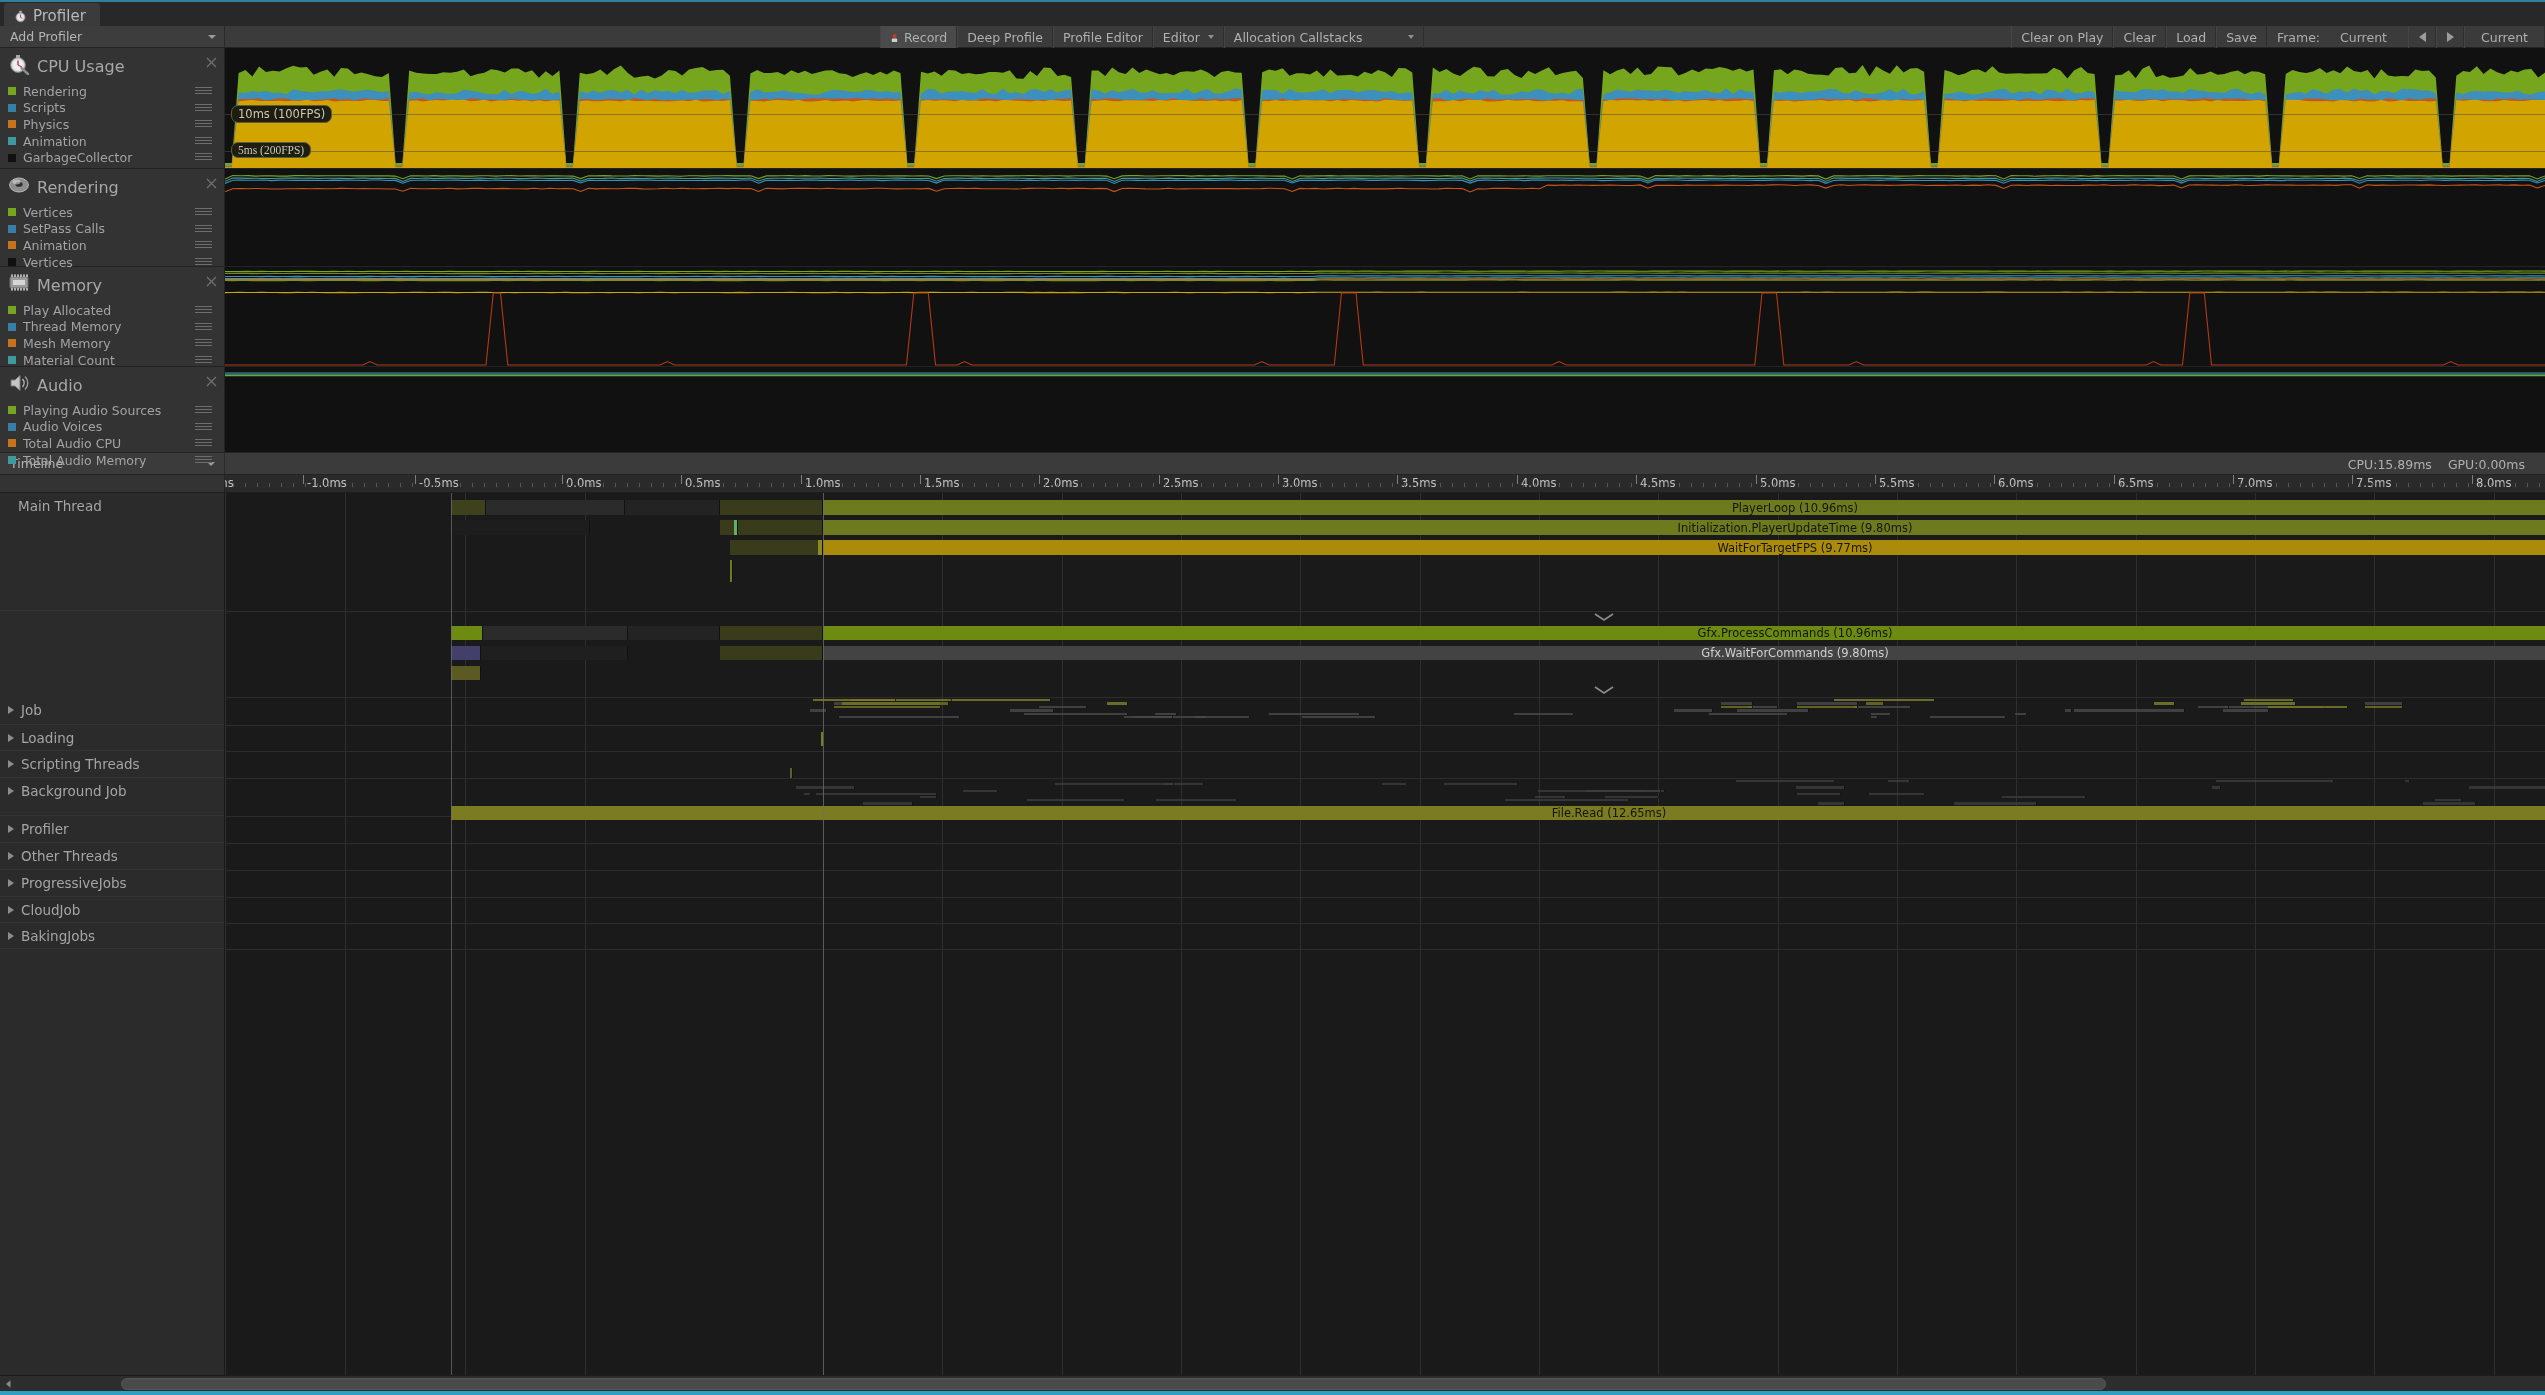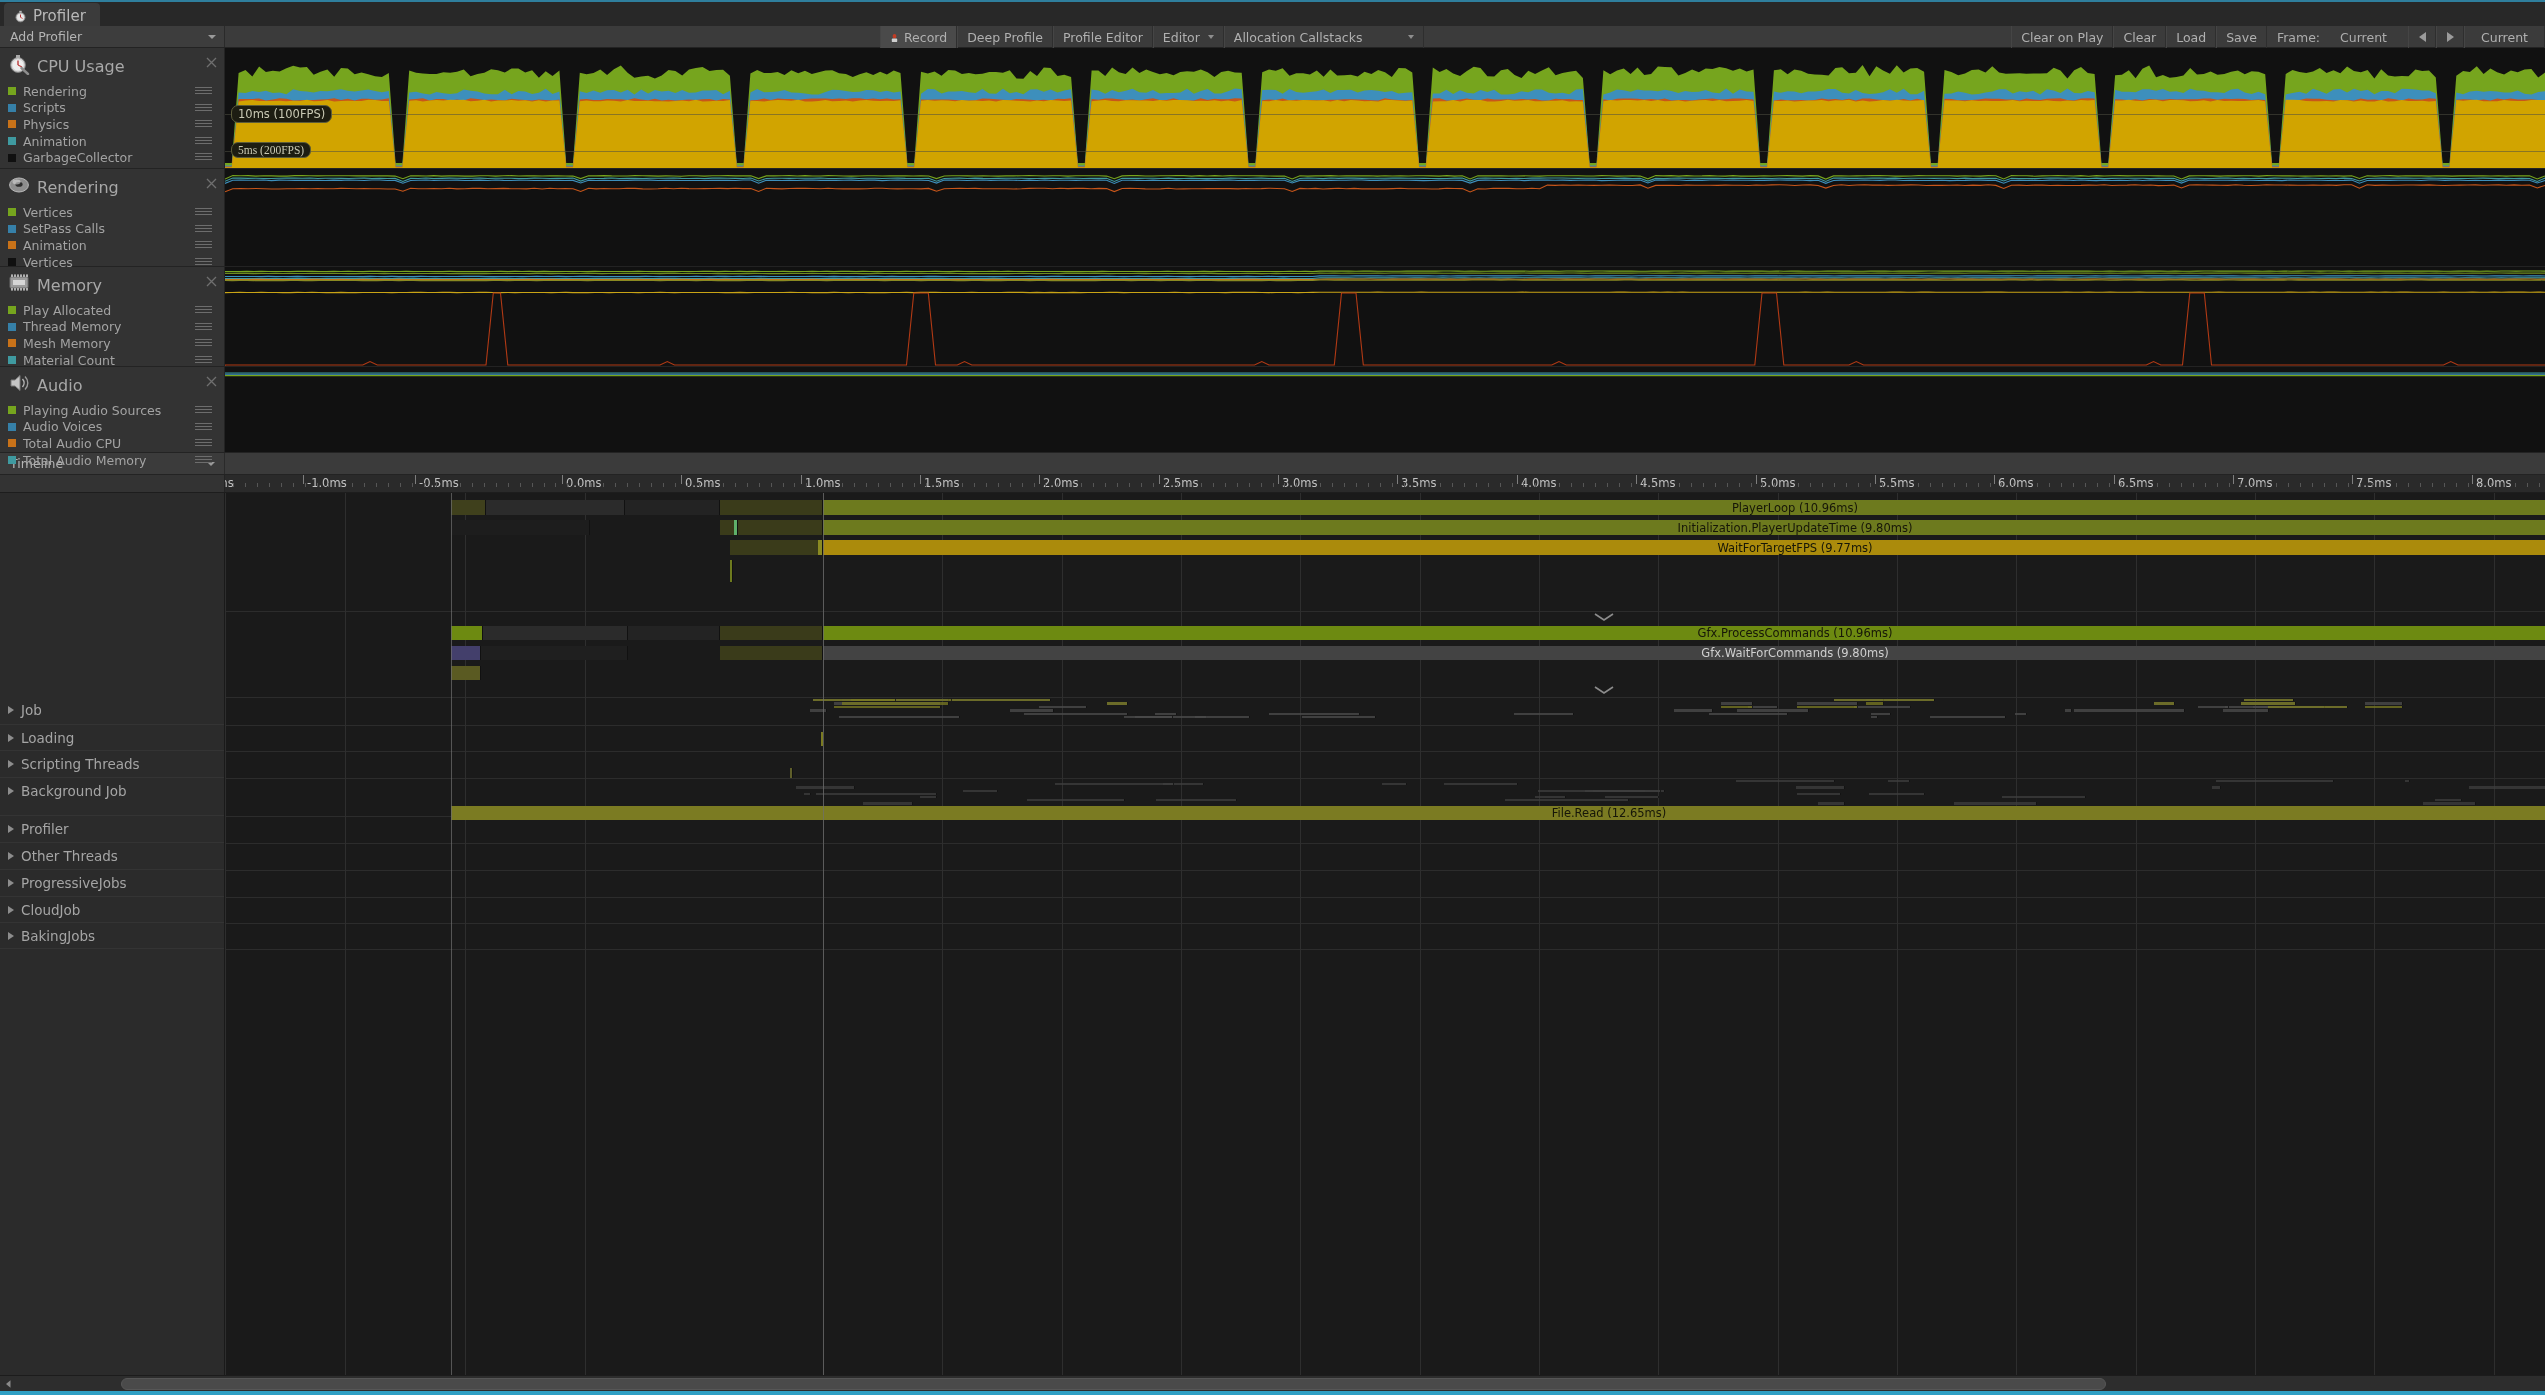--- a/index.html
+++ b/index.html
@@ -419,20 +419,26 @@
             <path d="M 0 8.599999999999998 L 2320 8.599999999999998" fill="none" stroke="#76a51e" stroke-width="1.1"></path>
           </svg>
         </div>
       </div>
     </div>
 
   <div class="tl-head">
     <div class="left">
       <span>Timeline</span>
       <span class="caret"></span>
+    </div>
+    <div class="right">
+      <div class="cpu-stats">
+        <span>CPU:15.89ms</span>
+        <span>GPU:0.00ms</span>
+      </div>
     </div>
   </div>
 
   <div class="ruler">
     <div class="left"></div>
     <div class="right" id="ruler-right">
         <div class="tlab" style="left: -34px;">-1.5ms</div>
         <div class="tick" style="left: 78px;"></div>
         <div class="tlab" style="left: 79px;">-1.0ms</div>
         <div class="tick" style="left: 190px;"></div>
@@ -663,20 +669,23 @@
         <div class="tick minor" style="left: 2266.4px;"></div>
         <div class="tick minor" style="left: 2278.3px;"></div>
         <div class="tick minor" style="left: 2290.3px;"></div>
         <div class="tick minor" style="left: 2302.2px;"></div>
         <div class="tick minor" style="left: 2314.2px;"></div>
       </div>
   </div>
 
   <div class="tl-body">
     <div class="tl-names" id="tl-names">
+        <div class="trow" style="top: 0px; height: 118px; padding-left: 18px;">
+          <span>Main Thread</span>
+        </div>
         <div class="trow" style="top: 204px; height: 28px;">
           <span class="arw"></span>
           <span>Job</span>
         </div>
         <div class="trow" style="top: 232px; height: 26px;">
           <span class="arw"></span>
           <span>Loading</span>
         </div>
         <div class="trow" style="top: 258px; height: 27px;">
           <span class="arw"></span>

